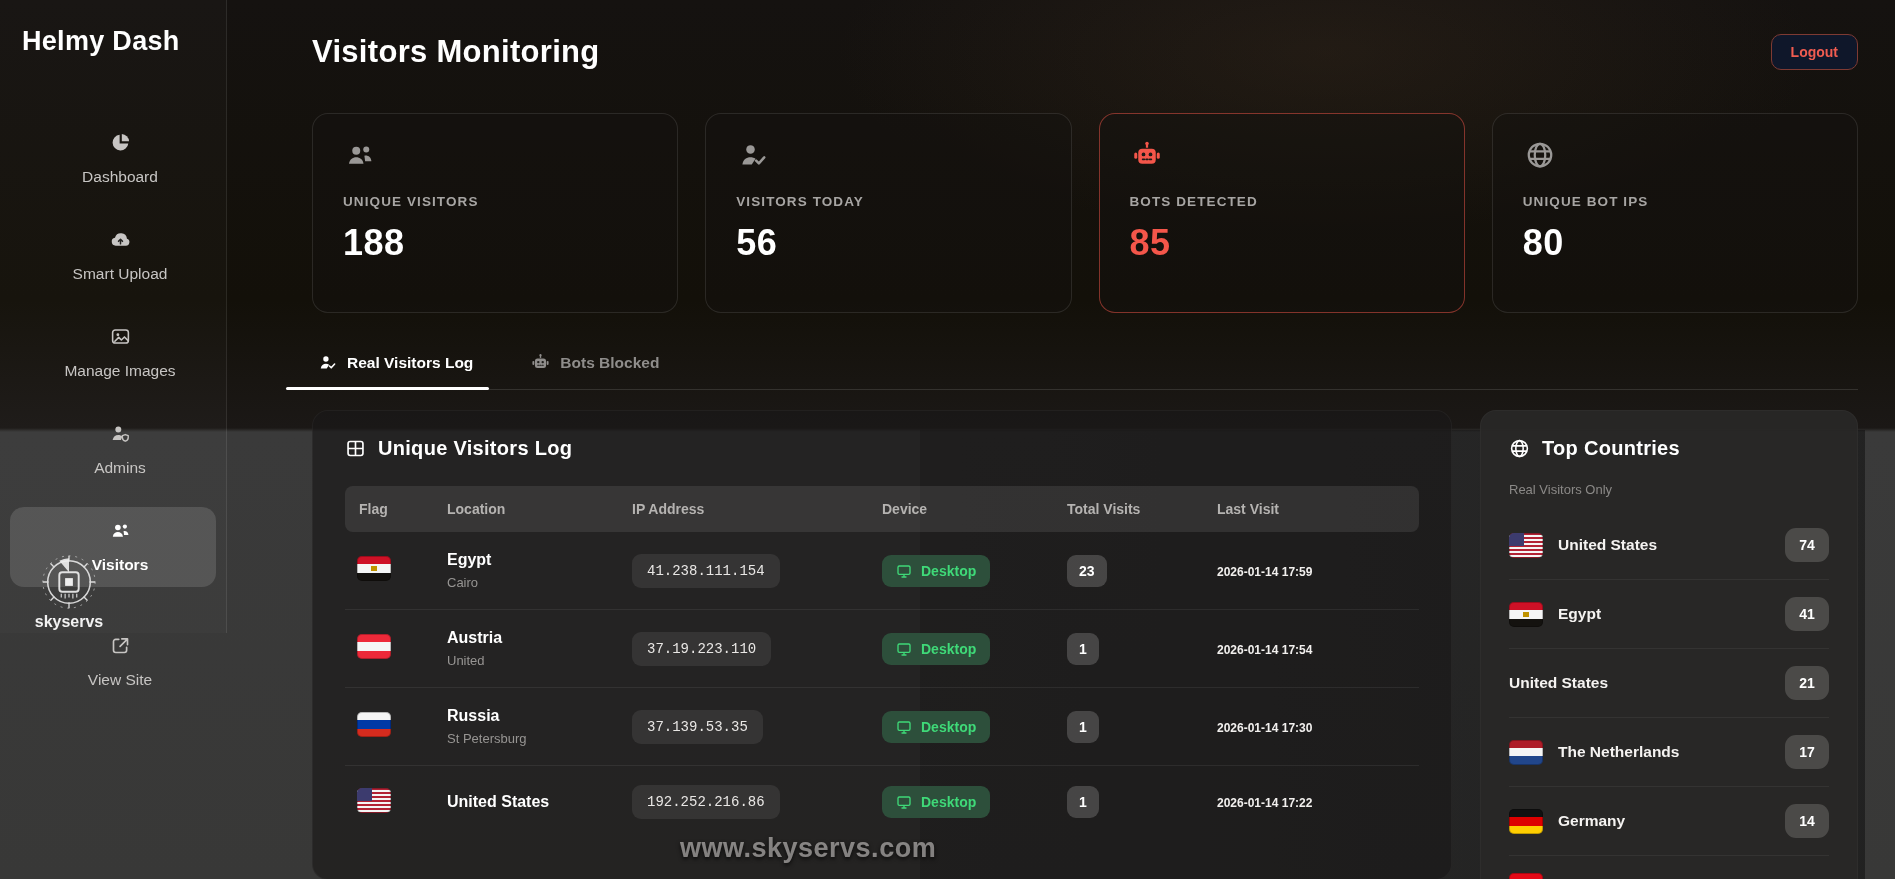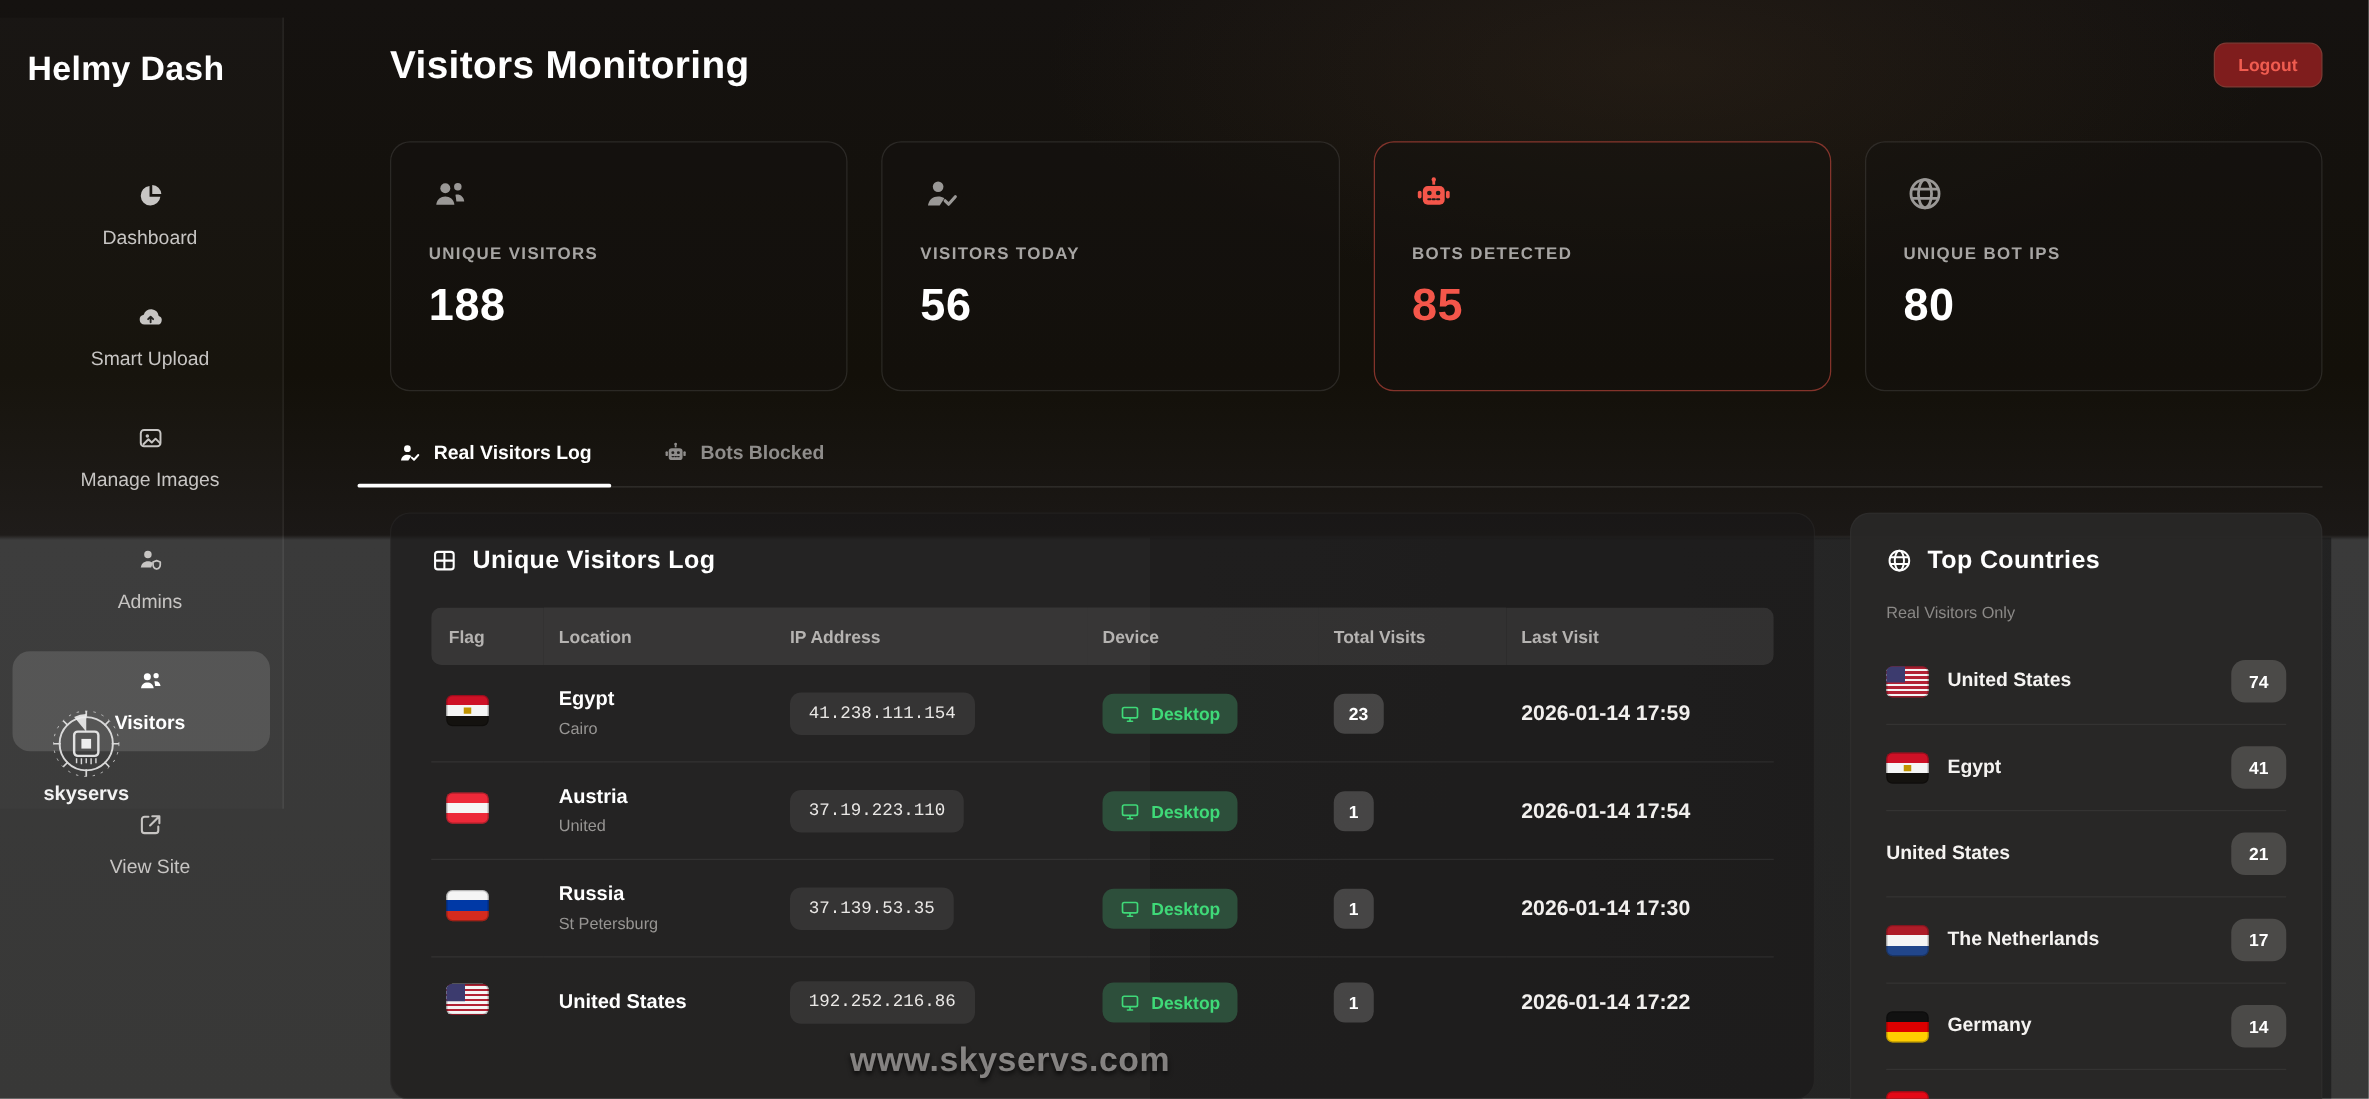--- a/index.html
+++ b/index.html
@@ -9,39 +9,39 @@
     color:#fff;
     background:
       radial-gradient(700px 260px at 70% 6%, rgba(70,52,34,0.28), transparent 70%),
       linear-gradient(180deg, #151210 0px, #131009 300px, #1b1816 428px, #3a3a3a 432px, #383837 100%);
     position:relative;
   }
   .bg-dark-right { position:absolute; left:920px; top:430px; right:30px; bottom:0;
     background:linear-gradient(90deg, rgba(12,12,12,0.35), rgba(15,15,15,0.55)); pointer-events:none; }
 
   
-  .sidebar { position:absolute; left:0; top:14px; width:227px; height:633px;
+  .sidebar { position:absolute; left:0; top:0; width:227px; height:633px;
     background:rgba(255,255,255,0.02); border-right:1px solid rgba(255,255,255,0.09); z-index:5; }
   .brand { font-size:27px; font-weight:800; letter-spacing:0.3px; padding:26px 0 0 22px; }
   .nav { margin-top:62px; }
   .nav-item { display:flex; align-items:center; gap:15px; color:#c7c5c3;
     font-size:15.5px; padding:13px 10px 13px 24px; margin:0 10px 17px 10px;
     border-radius:14px; cursor:pointer;flex-direction:column; }
   .nav-item .ico { width:21px; height:21px; flex:none; display:inline-flex; }
   .nav-item.active { background:rgba(255,255,255,0.13); color:#fff; font-weight:700; }
   .nav-gap { height:18px; }
   .sidebar-logo { position:absolute; left:14px; bottom:2px; width:110px; text-align:center; }
   .sidebar-logo svg { width:62px; height:62px; opacity:0.9; }
   .sidebar-logo .logo-text { font-size:16px; font-weight:600; color:#f2f2f2; margin-top:-4px; }
 
   
   .main { position:absolute; left:227px; top:0; right:0; bottom:0; padding:34px 37px 0 85px; }
   .page-header { display:flex; justify-content:space-between; align-items:flex-start; }
   .page-title { font-size:31px; font-weight:800; letter-spacing:0.3px; }
-  .logout-btn { background:#7f1d1d; border:1px solid #7e3a33; color:#f05c50;
+  .logout-btn { background:#0f172a; border:1px solid #7e3a33; color:#f05c50;
     font-size:14px; font-weight:600; padding:9px 19px; border-radius:10px; cursor:pointer;
     font-family:"Liberation Sans", sans-serif; }
 
   
   .cards { display:grid; grid-template-columns:repeat(4,1fr); gap:27px; margin-top:43px; }
   .card { height:200px; border-radius:16px; padding:26px 30px;
     background:rgba(20,18,16,0.45); border:1px solid rgba(255,255,255,0.10); }
   .card .ico { width:34px; height:30px; color:#9a9896; display:inline-flex; }
   .card-label { margin-top:20px; font-size:13.5px; font-weight:700; letter-spacing:1.1px; color:#a7a5a3; }
   .card-value { margin-top:13px; font-size:36px; font-weight:800; letter-spacing:0.5px; }
@@ -80,21 +80,21 @@
 
   .country-name { font-size:16px; font-weight:700; color:#fff; }
   .city-name { font-size:13px; color:#979593; margin-top:6px; }
   .ip-pill { display:inline-block; font-family:"Liberation Mono","DejaVu Sans Mono",monospace;
     font-size:14px; color:#e9e7e5; background:rgba(255,255,255,0.08); border-radius:9px; padding:9px 15px; }
   .device-badge { display:inline-flex; align-items:center; gap:9px; background:#2d4f3b;
     color:#3fd978; font-size:14px; font-weight:600; border-radius:9px; padding:8px 14px; }
   .device-badge .ico { width:16px; height:16px; display:inline-flex; }
   .visits-pill { display:inline-block; background:rgba(255,255,255,0.18); color:#fff;
     font-size:14px; font-weight:800; border-radius:9px; padding:8px 12px; min-width:30px; text-align:center; }
-  .last-visit { font-size:17px; font-weight:600; color:#f2f0ee;text-align:center; }
+  .last-visit { font-size:12px; font-weight:600; color:#f2f0ee;text-align:center; }
 
   
   .flag { width:34px; height:25px; border-radius:5px; position:relative; overflow:hidden;
     flex:none; display:inline-block; box-shadow:0 0 0 1px rgba(0,0,0,0.25) inset; }
   .flag-eg { background:linear-gradient(180deg,#ce1126 0 33%,#f5f5f5 33% 66%,#14120f 66% 100%); }
   .flag-eg::after { content:""; position:absolute; left:41%; top:40%; width:18%; height:20%; background:#c09300; }
   .flag-at { background:linear-gradient(180deg,#ed2939 0 33%,#f5f5f5 33% 66%,#ed2939 66% 100%); }
   .flag-ru { background:linear-gradient(180deg,#f5f5f5 0 33%,#0039a6 33% 66%,#d52b1e 66% 100%); }
   .flag-us { background:repeating-linear-gradient(180deg,#b22234 0 2px,#f5f5f5 2px 4px); }
   .flag-us::before { content:""; position:absolute; left:0; top:0; width:45%; height:54%; background:#3c3b6e; }

